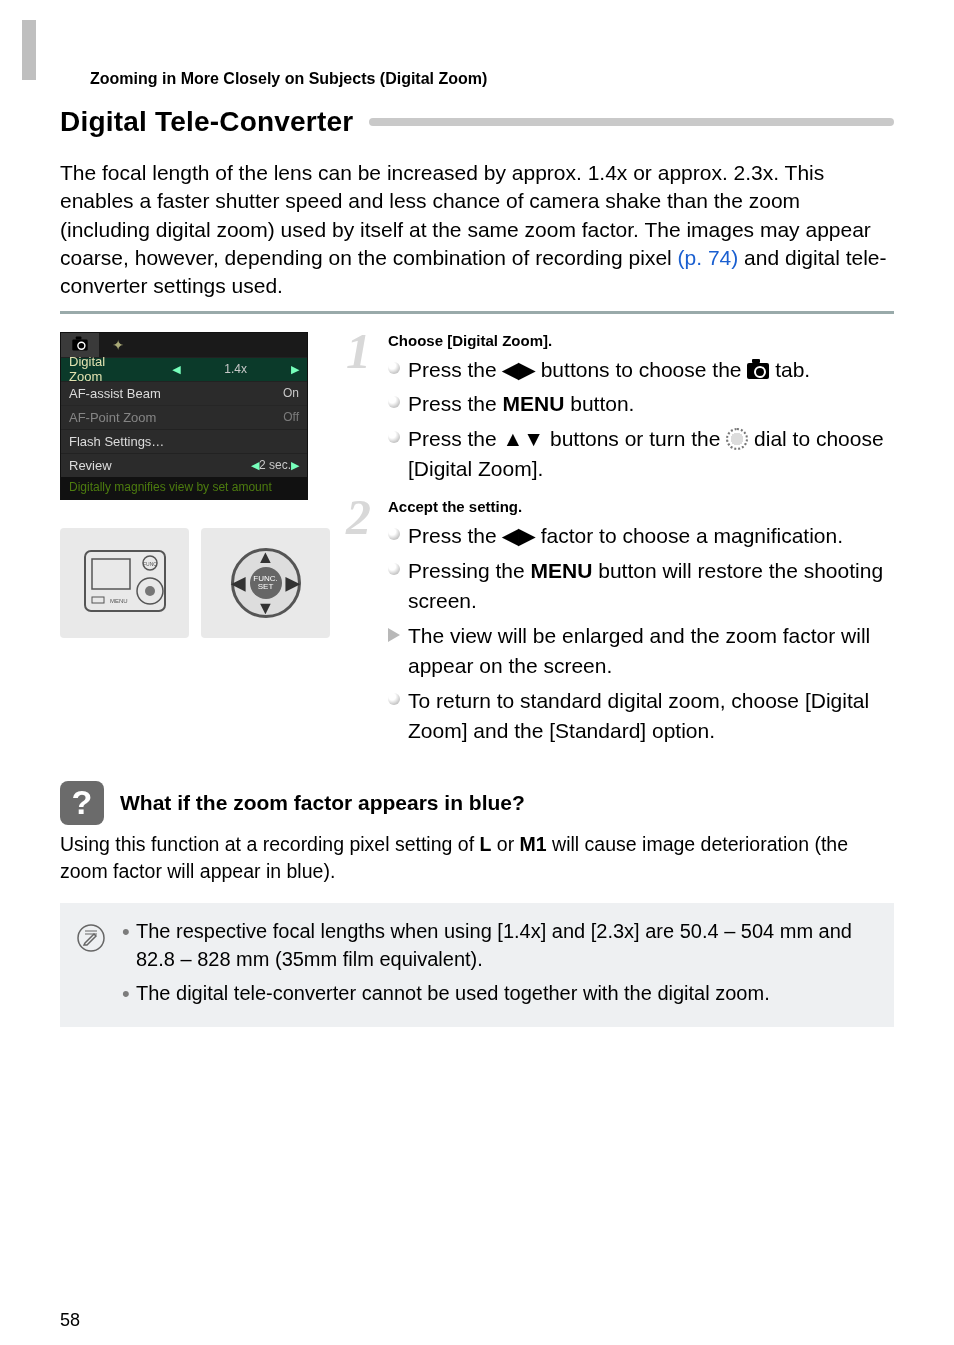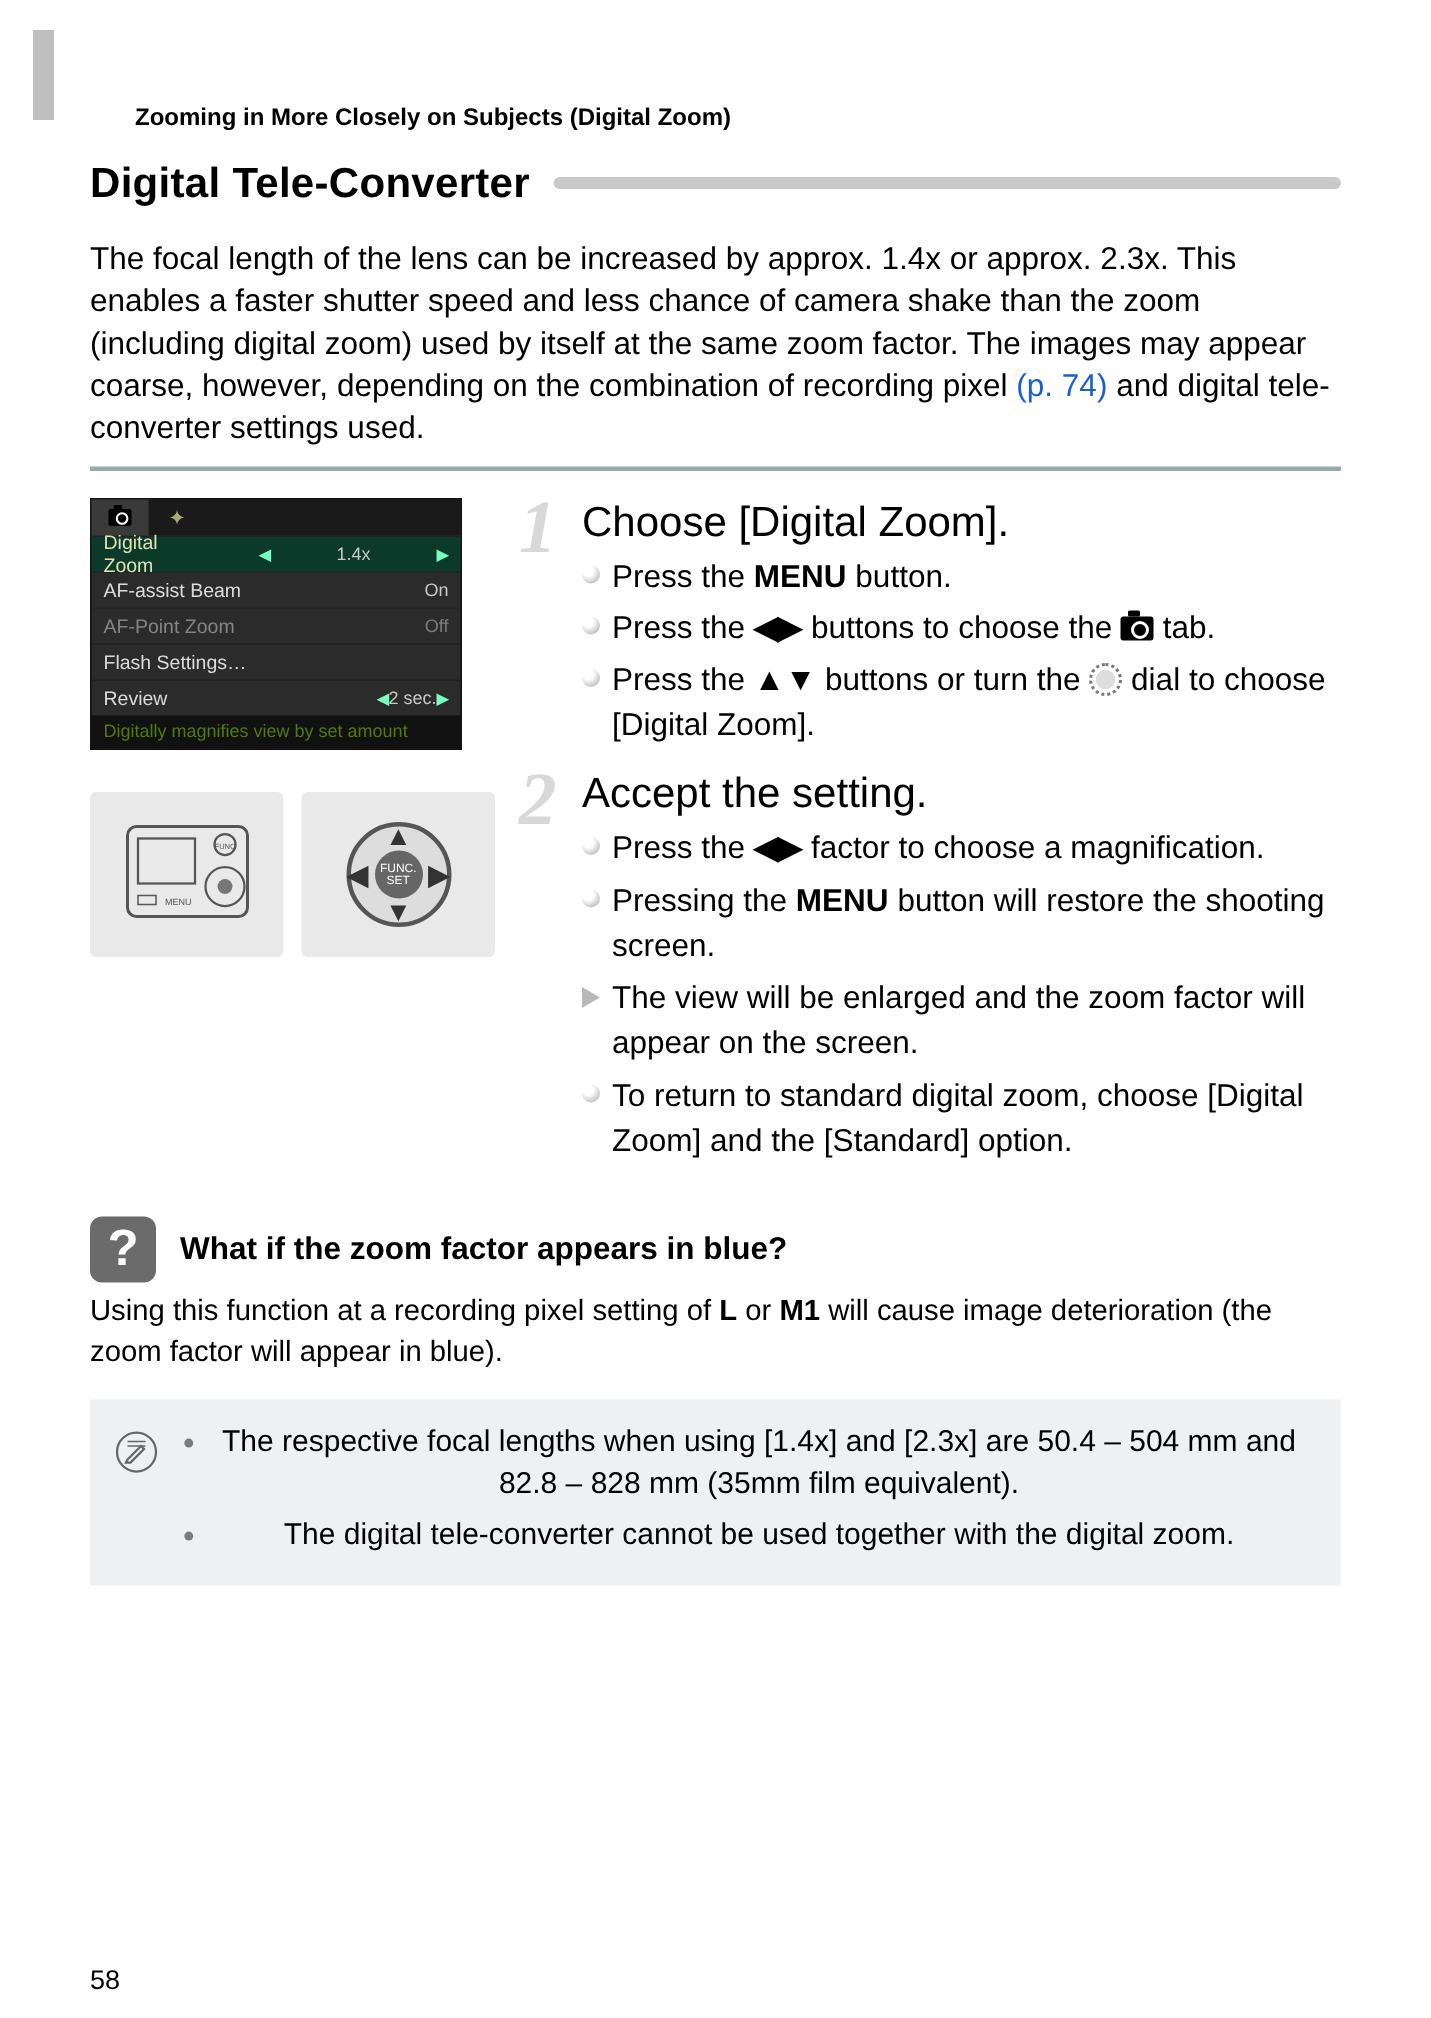--- a/index.html
+++ b/index.html
@@ -159,22 +159,22 @@
     position: absolute;
     left: -6px;
     top: -10px;
     font-size: 50px;
     font-weight: 900;
     font-style: italic;
     color: #d8d8d8;
     font-family: Georgia, serif;
   }
   .step-title {
-    font-size: 28px;
-    font-weight: normal;
+    font-size: 15px;
+    font-weight: bold;
     margin-bottom: 6px;
   }
   ul.bullets {
     list-style: none;
     padding: 0;
     margin: 0 0 14px 0;
   }
   ul.bullets li {
     position: relative;
     padding-left: 20px;
@@ -267,21 +267,20 @@
     display:flex;align-items:center;justify-content:center;
     font-size: 26px;
     color: #555;
     margin-top: 4px;
   }
   .note-list {
     list-style: none;
     padding: 0; margin: 0;
     font-size: 20px;
     line-height: 1.4;
-    text-align: center;
   }
   .note-list li {
     position: relative;
     padding-left: 14px;
     margin-bottom: 6px;
   }
   .note-list li::before {
     content: "•";
     position: absolute;
     left: 0; top: 0;
@@ -373,22 +372,22 @@
           </div>
         </div>
       </div>
     </div>
 
     <div class="right-col" id="steps-container">
         <div class="step">
           <div class="step-num">1</div>
           <div class="step-title">Choose [Digital Zoom].</div>
           <ul class="bullets">
+            <li><span class="bullet"></span><span>Press the </span><span class="glyph">◀▶</span><span> buttons to choose the </span><span class="icon-cam"></span><span> tab.</span></li>
             <li><span class="bullet"></span><span>Press the </span><span class="menu-word">MENU</span><span> button.</span></li>
-            <li><span class="bullet"></span><span>Press the </span><span class="glyph">◀▶</span><span> buttons to choose the </span><span class="icon-cam"></span><span> tab.</span></li>
             <li><span class="bullet"></span><span>Press the </span><span class="glyph">▲▼</span><span> buttons or turn the </span><span class="icon-dial"></span><span> dial to choose [Digital Zoom].</span></li>
           </ul>
         </div>
         <div class="step">
           <div class="step-num">2</div>
           <div class="step-title">Accept the setting.</div>
           <ul class="bullets">
             <li><span class="bullet"></span><span>Press the </span><span class="glyph">◀▶</span><span> factor to choose a magnification.</span></li>
             <li><span class="bullet"></span><span>Pressing the </span><span class="menu-word">MENU</span><span> button will restore the shooting screen.</span></li>
             <li><span class="bullet tri"></span><span>The view will be enlarged and the zoom factor will appear on the screen.</span></li>

